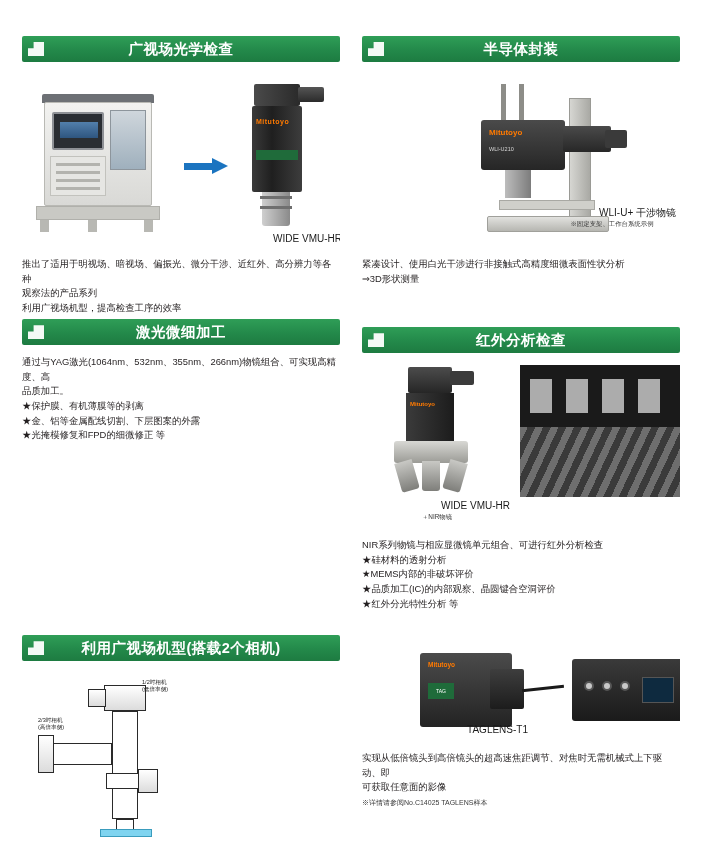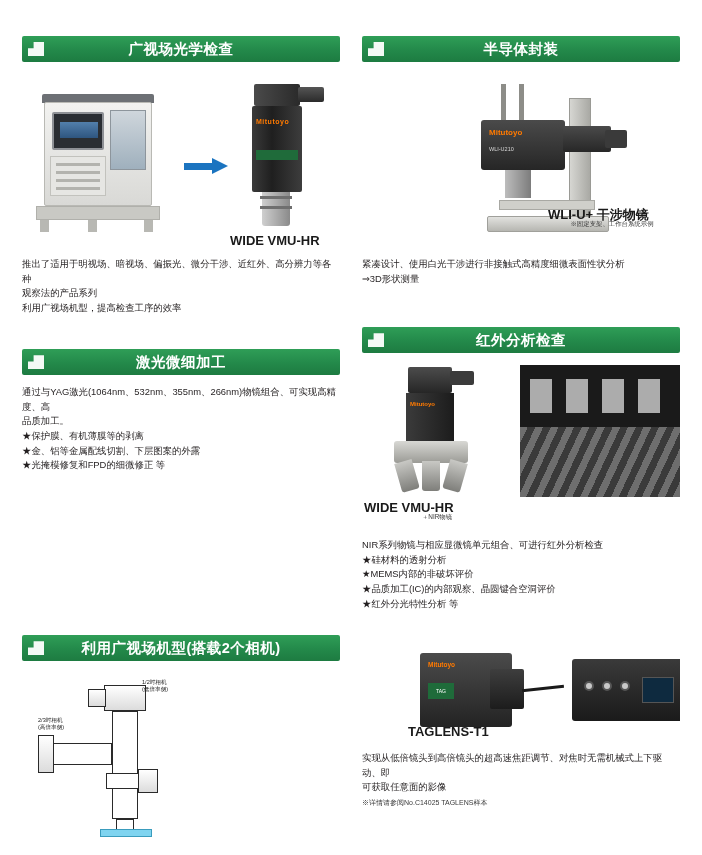--- a/index.html
+++ b/index.html
@@ -58,26 +58,26 @@
     color: #231f20;
     white-space: pre-line;
   }
   .note {
     font-size: 7px;
     color: #3a3a3a;
     line-height: 1.4;
     white-space: pre-line;
   }
   .caption {
-    font-size: 13px;
-    font-weight: bold;
+    font-size: 10px;
+    font-weight: normal;
     color: #1a1a1a;
     line-height: 1.35;
     white-space: pre-line;
-    text-align: left;
+    text-align: right;
   }
   .caption-sm {
     font-size: 6.4px;
     font-weight: normal;
     color: #333;
     line-height: 1.3;
     white-space: pre-line;
     text-align: center;
   }
 
@@ -414,21 +414,21 @@
           <div class="wli-stage"></div>
           <div class="wli-base"></div>
         </div>
         <div class="caption" style="position:absolute; right:4px; top:134px; width:128px;">WLI-U+ 干涉物镜</div>
         <div class="caption-sm" style="position:absolute; right:4px; top:148px; width:128px;">※固定支架、工作台系统示例</div>
       </div>
       <div class="body-text">紧凑设计、使用白光干涉进行非接触式高精度细微表面性状分析
 ⇒3D形状测量</div>
     </div>
 
-    <div class="cell" style="margin-top:30px">
+    <div class="cell" style="margin-top:0">
       <div class="hdr">
         <span class="tick"></span>
         <span class="title">激光微细加工</span>
       </div>
       <div class="body-text">通过与YAG激光(1064nm、532nm、355nm、266nm)物镜组合、可实现高精度、高
 品质加工。
 ★保护膜、有机薄膜等的剥离
 ★金、铝等金属配线切割、下层图案的外露
 ★光掩模修复和FPD的细微修正  等</div>
     </div>

